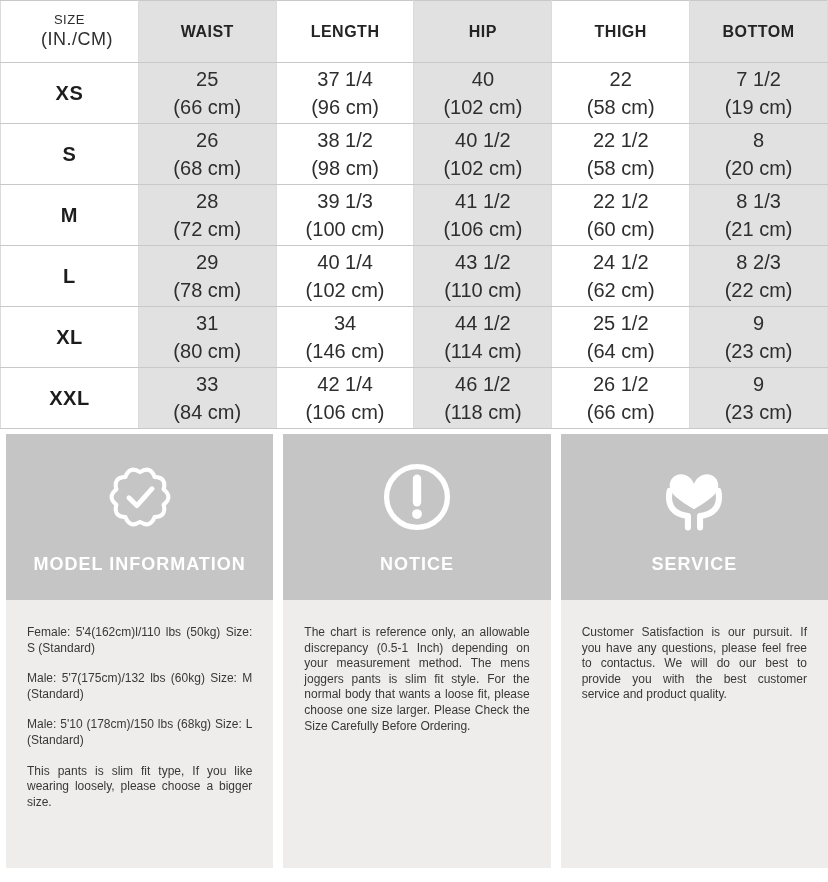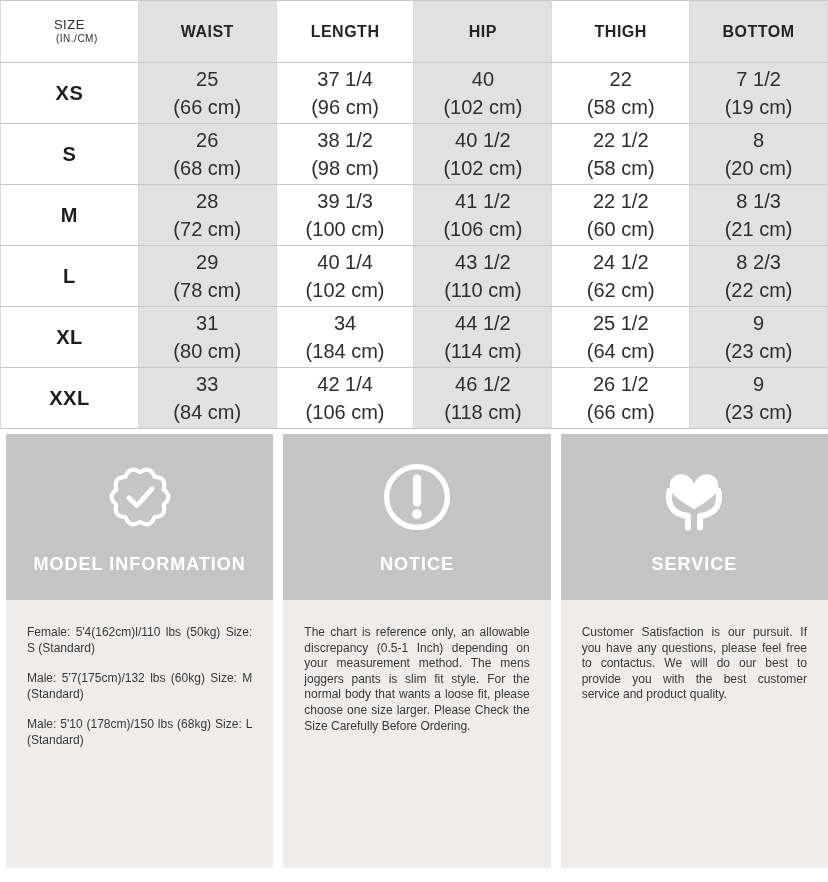--- a/index.html
+++ b/index.html
@@ -19,21 +19,21 @@
   .size-table th, .size-table td {
     text-align:center; vertical-align:middle; padding:0;
     border-top:1px solid var(--border,#c9c8c8);
     border-bottom:1px solid var(--border,#c9c8c8);
     border-left:1px solid #dcdbdb;
     border-right:1px solid #dcdbdb;
   }
   .shaded { background:var(--shaded,#e2e1e1); }
   .size-table thead th { height:61px; font-size:16px; font-weight:bold; letter-spacing:.5px; color:#242424; }
   .size-head-main { font-size:13px; font-weight:normal; line-height:1.25; color:#2e2e2e; }
-  .size-head-sub  { font-size:10px; font-weight:normal; line-height:1.25; color:#2e2e2e;margin-left:15px; }
+  .size-head-sub  { font-size:18px; font-weight:normal; line-height:1.25; color:#2e2e2e;margin-left:15px; }
   .size-table tbody td { height:60px;margin-top:20px; }
   td.size-cell { font-size:20px; font-weight:bold; letter-spacing:.5px; color:#1d1d1d; }
   .val-in, .val-cm { font-size:20px; line-height:1.42; color:#2e2e2e; }
 
   
   .panels {
     display:grid; grid-template-columns:1fr 1fr 1fr; gap:10px;
     padding:5px 16px 0 6px; width:822px;
   }
   .panel { }
@@ -170,21 +170,21 @@
           </td>
         </tr>
         <tr>
           <td class="size-cell">XL</td>
           <td class="value-cell shaded">
             <div class="val-in">31</div>
             <div class="val-cm">(80 cm)</div>
           </td>
           <td class="value-cell">
             <div class="val-in">34</div>
-            <div class="val-cm">(184 cm)</div>
+            <div class="val-cm">(146 cm)</div>
           </td>
           <td class="value-cell shaded">
             <div class="val-in">44 1/2</div>
             <div class="val-cm">(114 cm)</div>
           </td>
           <td class="value-cell">
             <div class="val-in">25 1/2</div>
             <div class="val-cm">(64 cm)</div>
           </td>
           <td class="value-cell shaded">
@@ -227,20 +227,21 @@
             <path class="icon-stroke" stroke-width="6" d="M 50 14 Q 64.8 4.4 71.2 20.9 Q 88.8 21.8 84.2 38.9 Q 98 50 84.2 61.1 Q 88.8 78.2 71.2 79.1 Q 64.8 95.6 50 86 Q 35.2 95.6 28.8 79.1 Q 11.2 78.2 15.8 61.1 Q 2 50 15.8 38.9 Q 11.2 21.8 28.8 20.9 Q 35.2 4.4 50 14 Z"></path>
             <path class="icon-stroke" stroke-width="7" d="M 34 51 L 45.5 62.5 L 67.5 38"></path>
           </svg>
         </span>
         <h2 class="panel-title">MODEL INFORMATION</h2>
       </div>
       <div class="panel-body">
           <p>Female: 5'4(162cm)l/110 lbs (50kg) Size: S (Standard)</p>
           <p>Male: 5'7(175cm)/132 lbs (60kg) Size: M (Standard)</p>
           <p>Male: 5'10 (178cm)/150 lbs (68kg) Size: L (Standard)</p>
+          <p>This pants is slim fit type, If you like wearing loosely, please choose a bigger size.</p>
         </div>
     </section>
 
     <section class="panel">
       <div class="panel-head">
         <span>
           <svg viewBox="0 0 100 100" aria-hidden="true">
             <circle class="icon-stroke" stroke-width="7" cx="50" cy="50" r="40"></circle>
             <path class="icon-stroke" stroke-width="11" d="M 50 26 L 50 57"></path>
             <circle cx="50" cy="72.5" r="6.5" fill="#ffffff"></circle>

